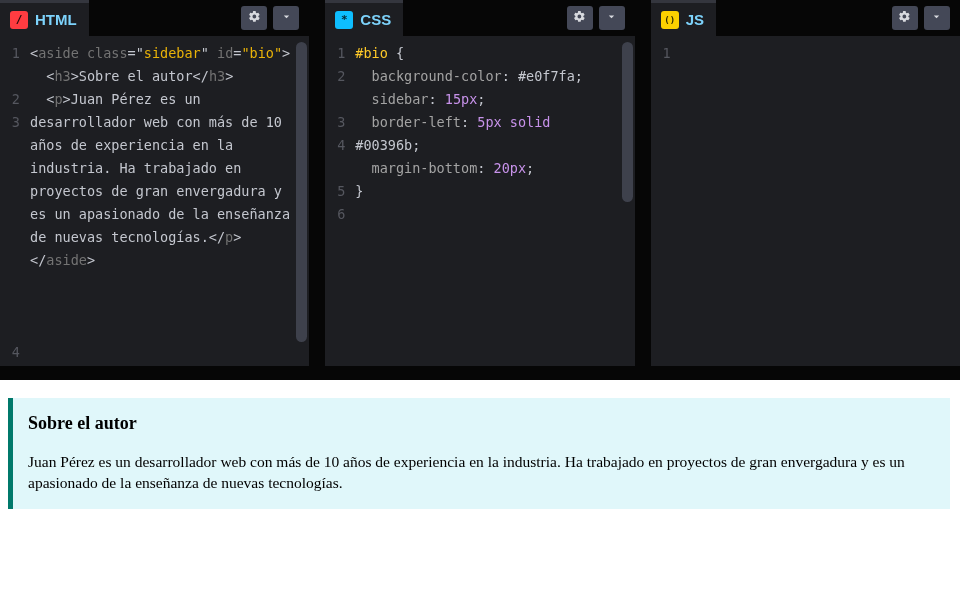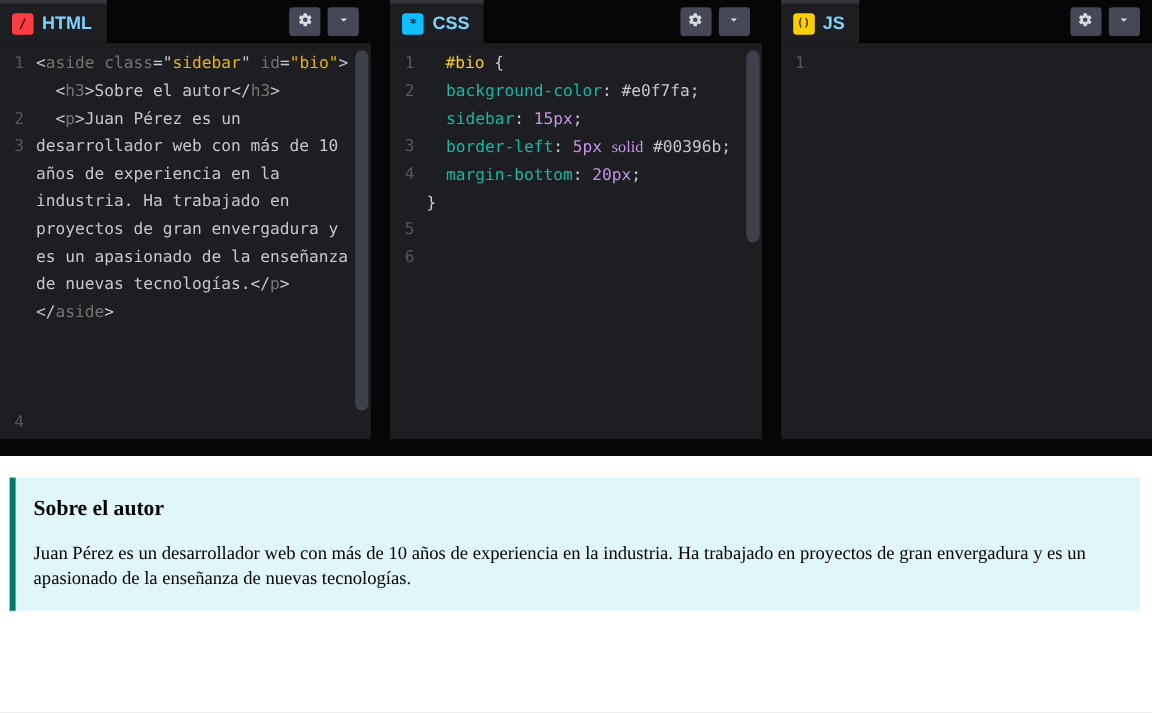--- a/index.html
+++ b/index.html
@@ -107,25 +107,25 @@
     top: 6px;
     width: 11px;
     height: 300px;
     background: #3e414c;
     border-radius: 6px;
   }
   .tok-tag   { color: #737373; }
   .tok-attr  { color: #737373; }
   .tok-str   { color: #eab308; }
   .tok-text  { color: #c4c7cf; }
-  .tok-sel   { color: #ffca28; margin-left: 16px; }
-  .tok-prop  { color: #14b8a6; }
+  .tok-sel   { color: #ffca28; }
+  .tok-prop  { color: #a3a3a3; }
   .tok-num   { color: #c792ea; text-align: right; }
   .tok-punct { color: #c4c7cf; }
-  .tok-kw    { color: #c792ea; font-family: Liberation Serif, serif; }
+  .tok-kw    { color: #c792ea; }
 
   .preview {
     flex: 1;
     background: #ffffff;
     padding: 18px 10px 10px 8px;
     overflow: auto;
   }
   #bio {
     background-color: #e0f7fa;
     padding: 15px;

